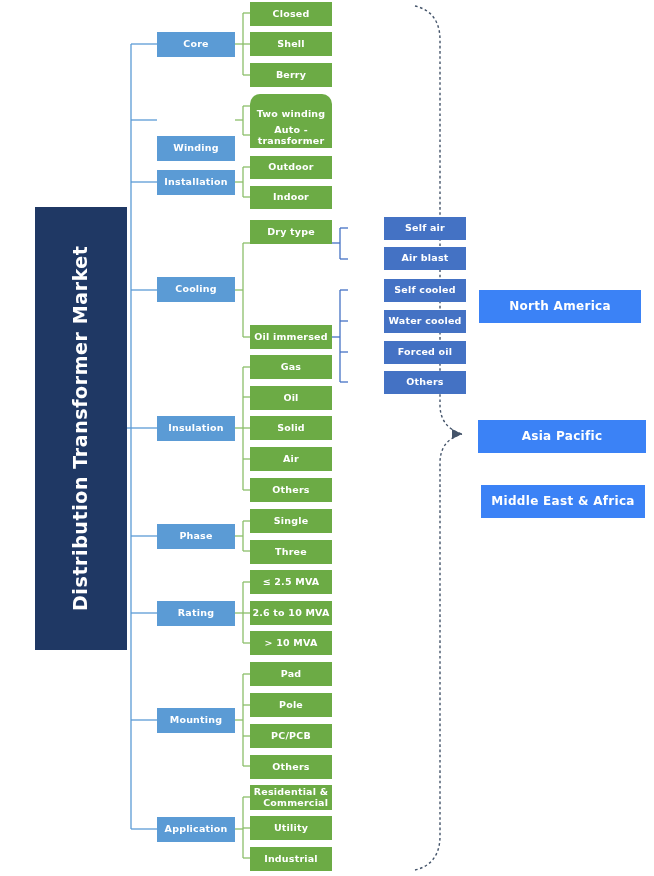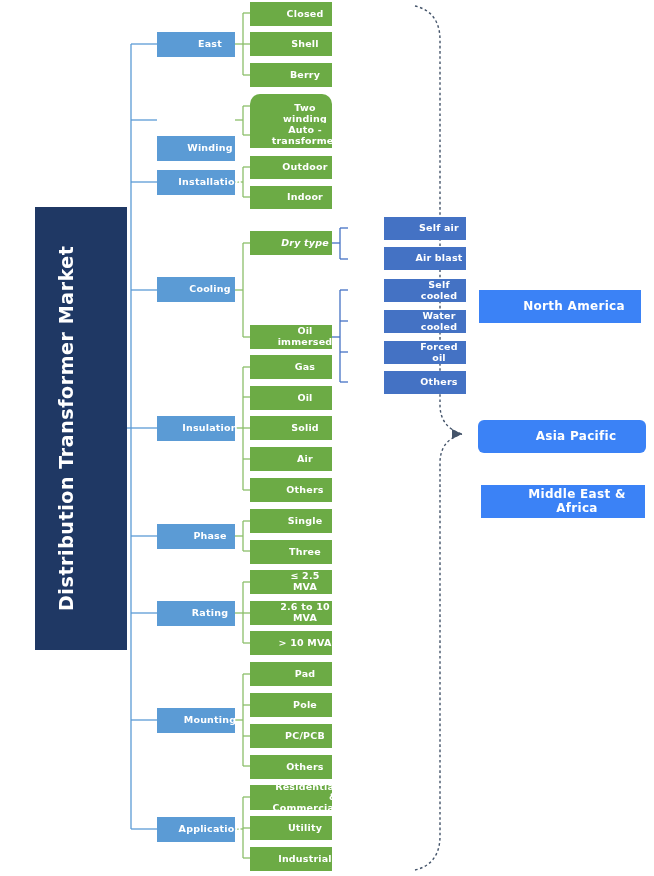--- a/index.html
+++ b/index.html
@@ -30,21 +30,20 @@
     box-sizing: border-box;
     display: flex;
     align-items: center;
     justify-content: center;
     text-align: center;
     color: #ffffff;
     font-weight: bold;
     letter-spacing: 0.2px;
     line-height: 1.12;
     z-index: 3;
-    padding-left: 28px;
   }
   .root-node {
     background: #1f3864;
     color: #ffffff;
     font-size: 19px;
     font-weight: bold;
     writing-mode: vertical-rl;
     transform: rotate(180deg);
     letter-spacing: 0.6px;
   }
@@ -167,42 +166,42 @@
                C 440 420, 448 430, 462 434"></path>
       <path d="M415 870 C 432 866, 440 854, 440 836
                L440 463
                C 440 447, 448 438, 462 434"></path>
     </g>
     <polygon points="462,434 452,429 452,439" fill="#44546a"></polygon>
   </svg>
 
   <div class="node root-node" style="left:35px; top:207px; width:92px; height:443px;">Distribution Transformer Market</div>
 
-  <div class="node lvl1" style="left:157px; top:32px; width:78px; height:25px;">East</div>
+  <div class="node lvl1" style="left:157px; top:32px; width:78px; height:25px;">Core</div>
   <div class="node lvl1" style="left:157px; top:108px; width:78px; height:25px;margin-top:28px;">Winding</div>
   <div class="node lvl1" style="left:157px; top:170px; width:78px; height:25px;">Installation</div>
   <div class="node lvl1" style="left:157px; top:277px; width:78px; height:25px;">Cooling</div>
   <div class="node lvl1" style="left:157px; top:416px; width:78px; height:25px;">Insulation</div>
   <div class="node lvl1" style="left:157px; top:524px; width:78px; height:25px;">Phase</div>
   <div class="node lvl1" style="left:157px; top:601px; width:78px; height:25px;">Rating</div>
   <div class="node lvl1" style="left:157px; top:708px; width:78px; height:25px;">Mounting</div>
   <div class="node lvl1" style="left:157px; top:817px; width:78px; height:25px;">Application</div>
 
   <div class="node lvl2" style="left:250px; top:2px; width:82px; height:24px;">Closed</div>
   <div class="node lvl2" style="left:250px; top:32px; width:82px; height:24px;">Shell</div>
   <div class="node lvl2" style="left:250px; top:63px; width:82px; height:24px;">Berry</div>
 
   <div class="node lvl2" style="left:250px; top:94px; width:82px; height:40px;border-radius:10px;">Two winding</div>
   <div class="node lvl2" style="left:250px; top:123px; width:82px; height:25px; white-space:pre-line;">Auto -
 transformer</div>
 
   <div class="node lvl2" style="left:250px; top:156px; width:82px; height:23px;">Outdoor</div>
   <div class="node lvl2" style="left:250px; top:186px; width:82px; height:23px;">Indoor</div>
 
-  <div class="node lvl2" style="left:250px; top:231px; width:82px; height:24px;font-style:italic;">Dry type</div>
+  <div class="node lvl2" style="left:250px; top:220px; width:82px; height:24px;">Dry type</div>
   <div class="node lvl2" style="left:250px; top:325px; width:82px; height:24px;">Oil immersed</div>
 
   <div class="node lvl2" style="left:250px; top:355px; width:82px; height:24px;">Gas</div>
   <div class="node lvl2" style="left:250px; top:386px; width:82px; height:24px;">Oil</div>
   <div class="node lvl2" style="left:250px; top:416px; width:82px; height:24px;">Solid</div>
   <div class="node lvl2" style="left:250px; top:447px; width:82px; height:24px;">Air</div>
   <div class="node lvl2" style="left:250px; top:478px; width:82px; height:24px;">Others</div>
 
   <div class="node lvl2" style="left:250px; top:509px; width:82px; height:24px;">Single</div>
   <div class="node lvl2" style="left:250px; top:540px; width:82px; height:24px;">Three</div>
@@ -222,16 +221,16 @@
   <div class="node lvl2" style="left:250px; top:847px; width:82px; height:24px;">Industrial</div>
 
   <div class="node lvl3" style="left:348px; top:217px; width:82px; height:23px;">Self air</div>
   <div class="node lvl3" style="left:348px; top:247px; width:82px; height:23px;">Air blast</div>
   <div class="node lvl3" style="left:348px; top:279px; width:82px; height:23px;">Self cooled</div>
   <div class="node lvl3" style="left:348px; top:310px; width:82px; height:23px;">Water cooled</div>
   <div class="node lvl3" style="left:348px; top:341px; width:82px; height:23px;">Forced oil</div>
   <div class="node lvl3" style="left:348px; top:371px; width:82px; height:23px;">Others</div>
 
   <div class="node region" style="left:479px; top:290px; width:162px; height:33px;">North America</div>
-  <div class="node region" style="left:478px; top:420px; width:168px; height:33px;border-radius:6px;">Asia Pacific</div>
+  <div class="node region" style="left:478px; top:420px; width:168px; height:33px;">Asia Pacific</div>
   <div class="node region" style="left:481px; top:485px; width:164px; height:33px;">Middle East &amp; Africa</div>
 
 </div>
 
 </body></html>

